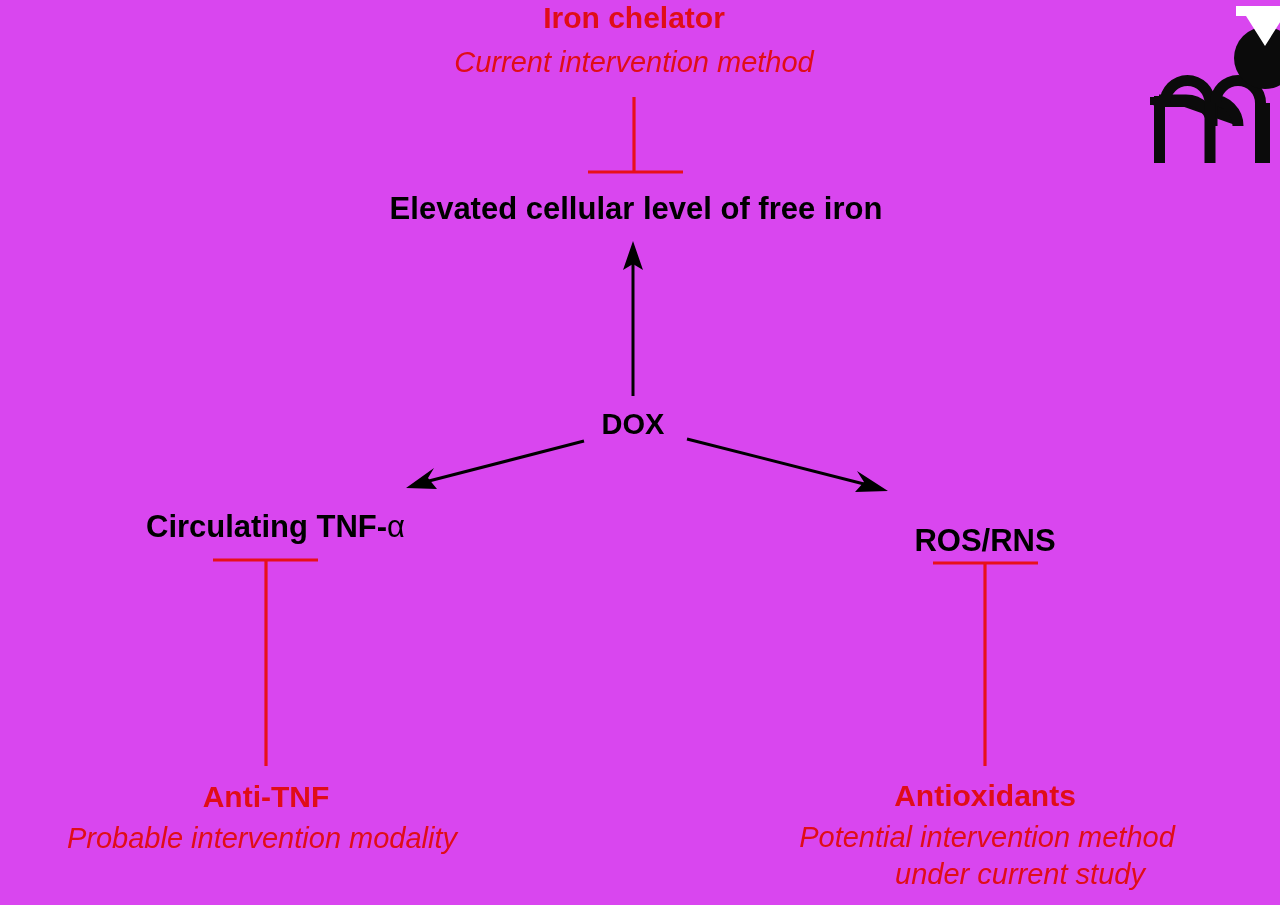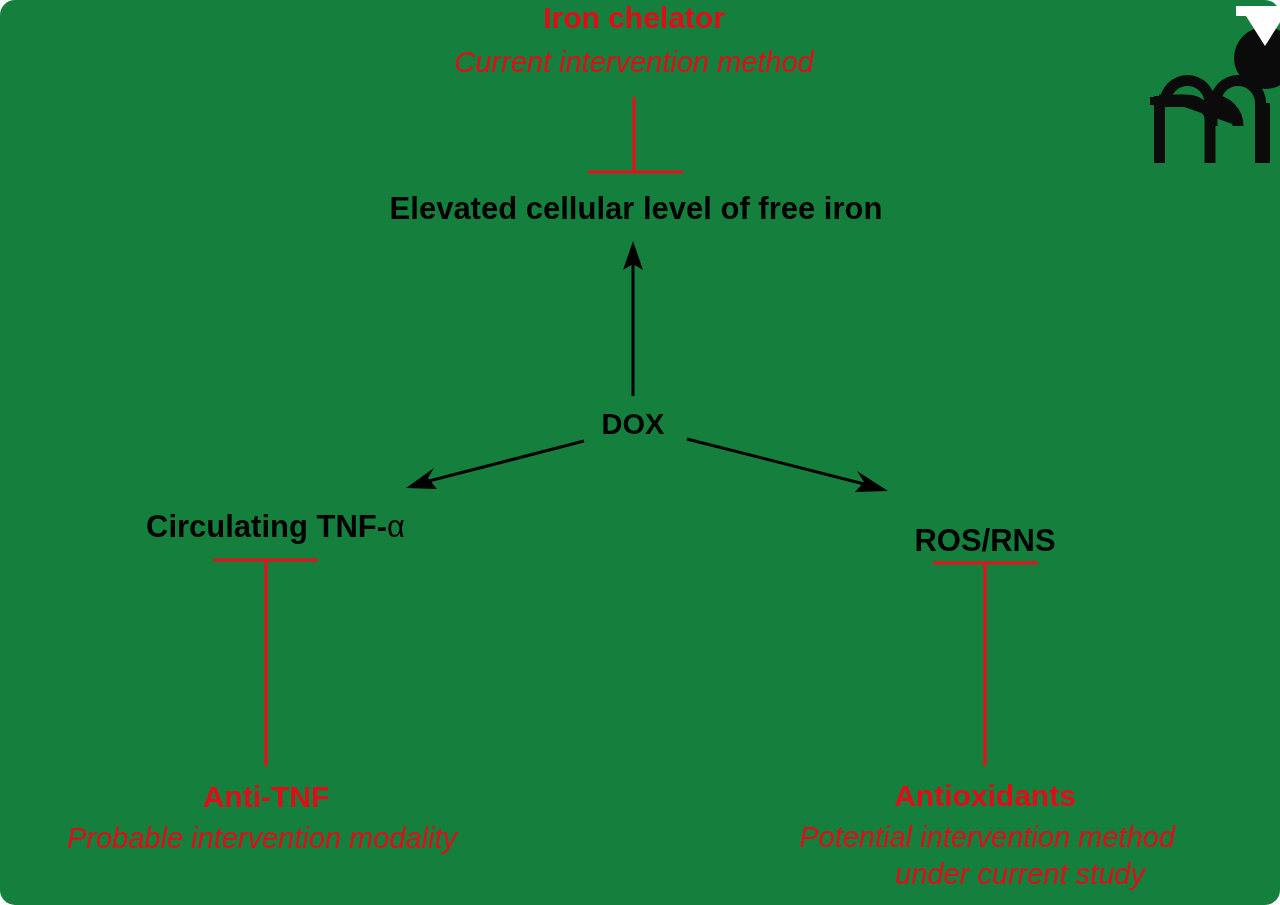--- a/index.html
+++ b/index.html
@@ -11,22 +11,21 @@
   body {
     width: 1280px;
     height: 905px;
     font-family: "Liberation Sans", sans-serif;
     overflow: hidden;
   }
   #diagram-root {
     position: relative;
     width: 1280px;
     height: 905px;
-    background: #15803d;
-    border-radius: 15px;
+    background: #d946ef;
   }
   svg.diagram-canvas {
     position: absolute;
     top: 0;
     left: 0;
     width: 1280px;
     height: 905px;
     display: block;
   }
   

